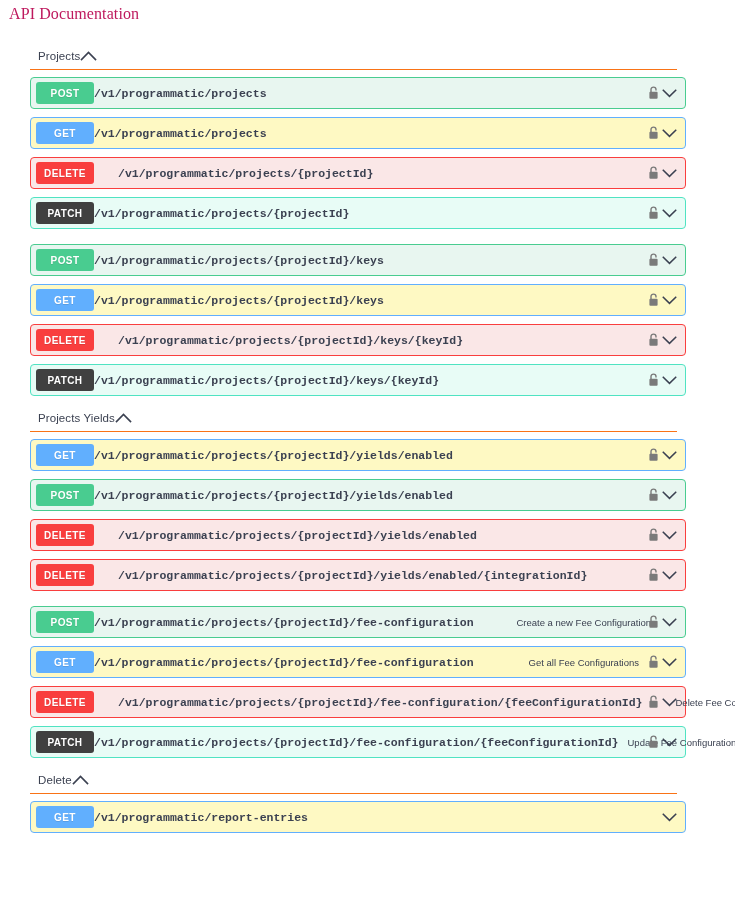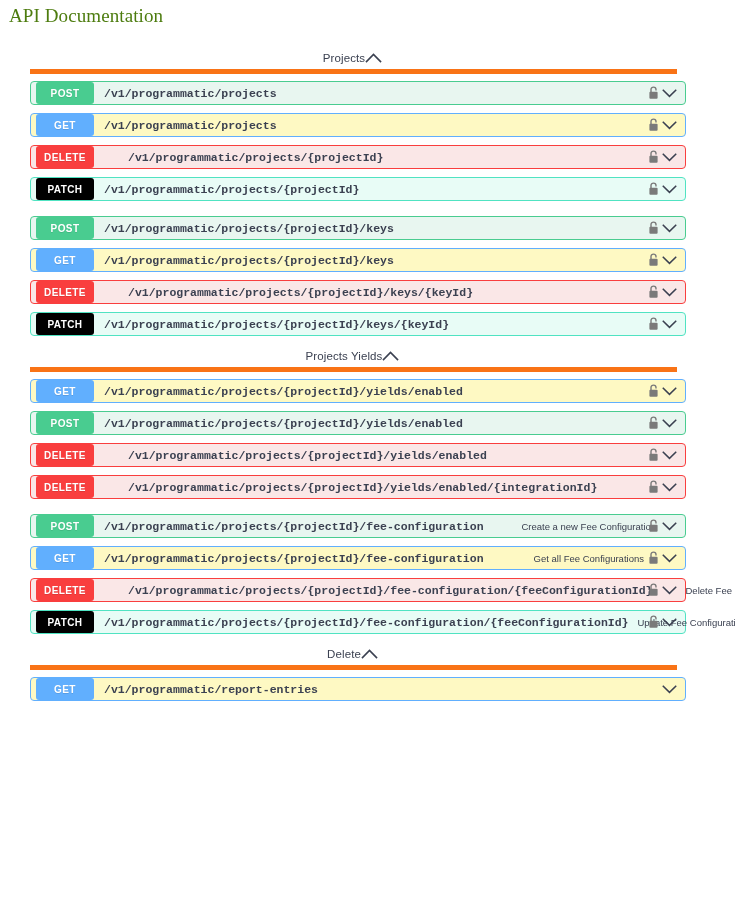--- a/index.html
+++ b/index.html
@@ -7,61 +7,61 @@
   html, body {
     width: 735px;
     height: 907px;
     background: #ffffff;
     font-family: "Liberation Sans", sans-serif;
     overflow: hidden;
   }
 
   .page-title {
     font-family: "Liberation Serif", serif;
-    font-size: 19px;
+    font-size: 16px;
     font-weight: 400;
-    color: #4d7c0f;
+    color: #be185d;
     padding: 5px 17px 0 9px;
     letter-spacing: .1px;
   }
 
   .api-body {
     padding: 0 0 0 30px;
     margin-top: 19px;
   }
 
   
   .section { margin-bottom: 2px; }
 
   .section-header {
     display: flex;
     align-items: center;
-    justify-content: center;
+    justify-content: flex-start;
     height: 28px;
     width: 647px;
-    border-bottom: 5px solid #f97316;
+    border-bottom: 1px solid #f97316;
     padding: 0 10px 0 8px;
     cursor: pointer;
   }
   .section-title {
     font-size: 11.5px;
     color: #3b4151;
     letter-spacing: .1px;
   }
   .chev-up svg { display: block; }
 
   
   .op-list { padding-top: 7px; }
 
   .op-row {
     position: relative;
     display: flex;
     align-items: center;
     width: 656px;
-    height: 24px;
+    height: 32px;
     margin-bottom: 8px;
     border-radius: 4px;
     border: 1px solid transparent;
     cursor: pointer;
   }
 
   .op-row .method {
     width: 58px;
     min-width: 58px;
     height: 22px;
@@ -75,21 +75,21 @@
     display: flex;
     align-items: center;
     justify-content: center;
     text-shadow: 0 1px 0 rgba(0,0,0,.10);
   }
 
   .op-row .path {
     font-family: "Liberation Mono", monospace;
     font-size: 11.5px;
     color: #3b4151;
-    padding-left: 10px;
+    padding-left: 0;
     white-space: nowrap;
     font-weight: 700;
   }
 
   .op-row .summary {
     font-size: 9.5px;
     color: #3b4151;
     padding-left: 9px;
     white-space: nowrap;
     flex: 1;
@@ -105,21 +105,21 @@
     align-items: center;
     gap: 3px;
   }
 
   .lock-icon svg, .chev-down svg { display: block; }
 
   
   .m-get    { background: #61affe; }
   .m-post   { background: #49cc90; }
   .m-delete { background: #f93e3e; }
-  .m-patch  { background: #000000; }
+  .m-patch  { background: #404040; }
 
   .row-get    { background: #fef9c3; border-color: #61affe; }
   .row-post   { background: #e8f6f0; border-color: #49cc90; }
   .row-delete { background: #fae7e7; border-color: #f93e3e; gap: 24px; }
   .row-patch  { background: #e8fcf6; border-color: #50e3c2; }
 </style>
 </head>
 <body>
 
 <div>

